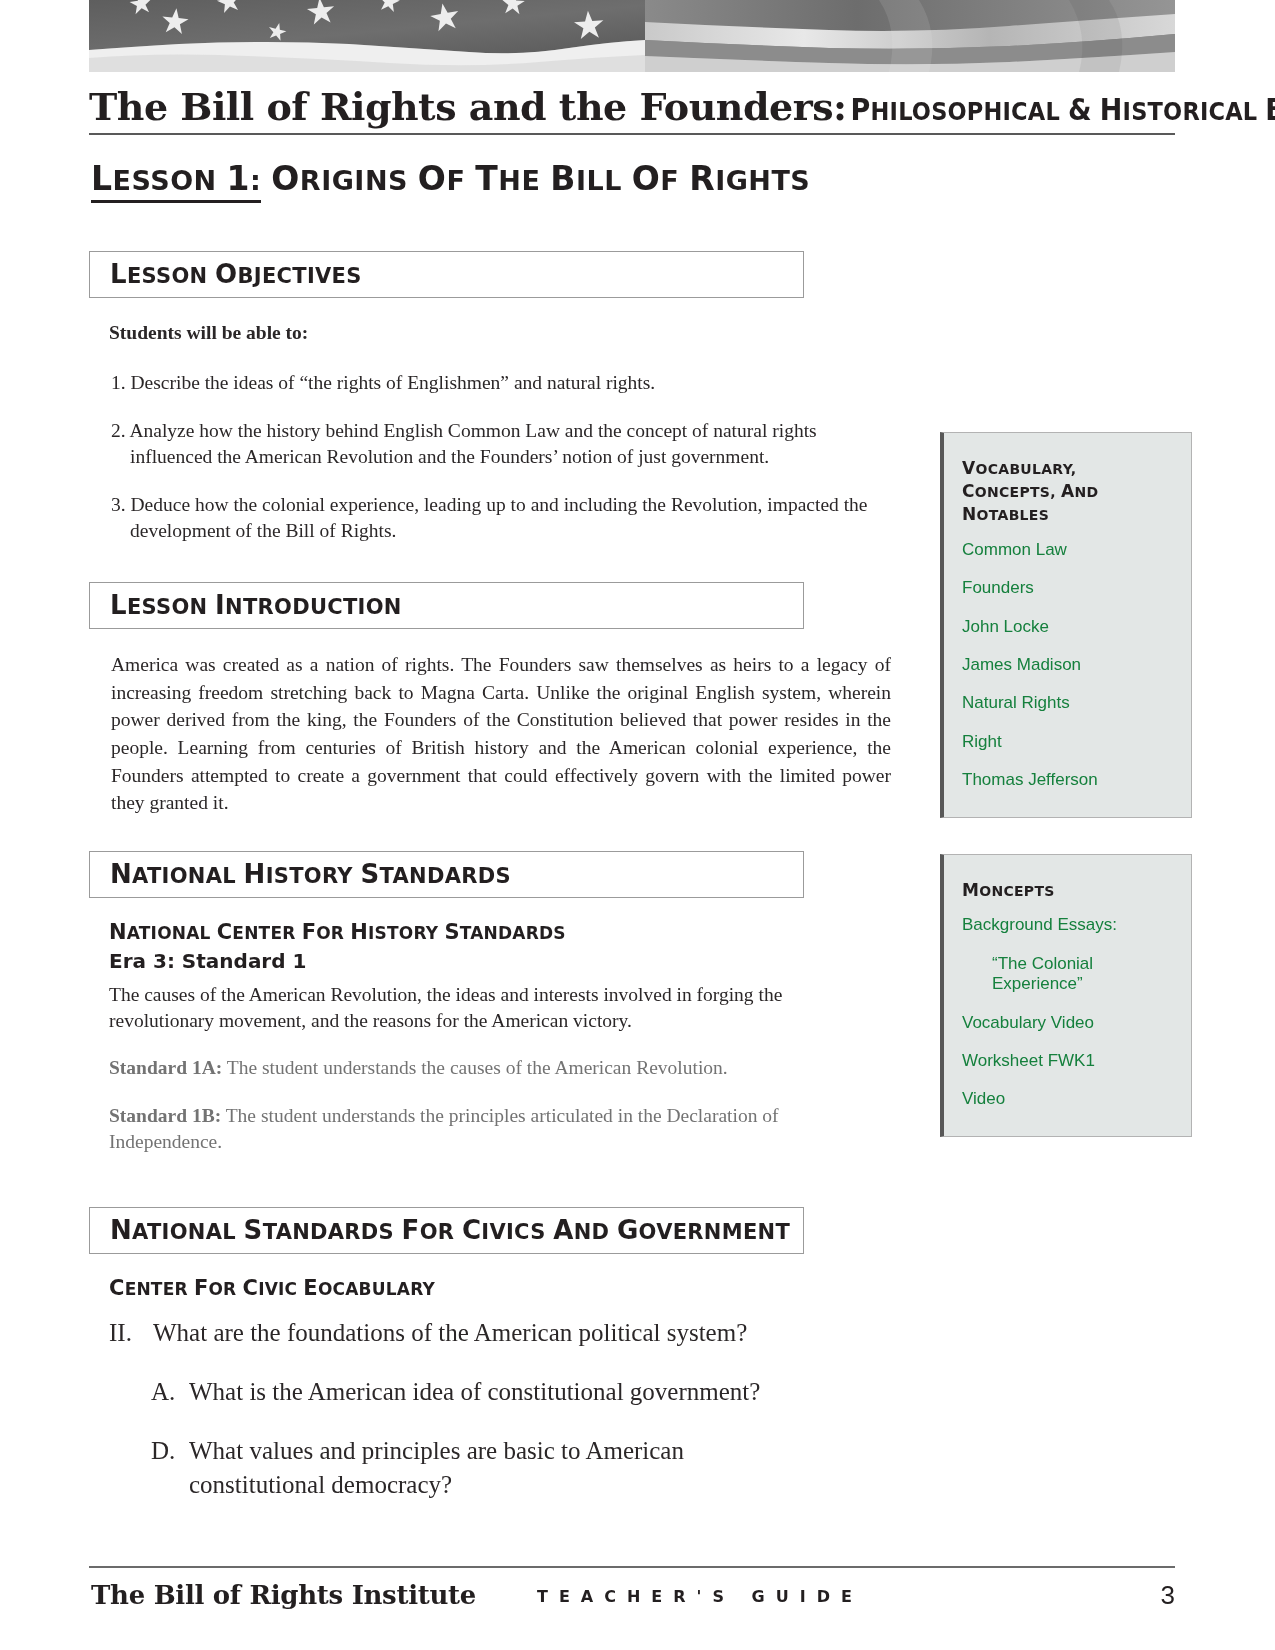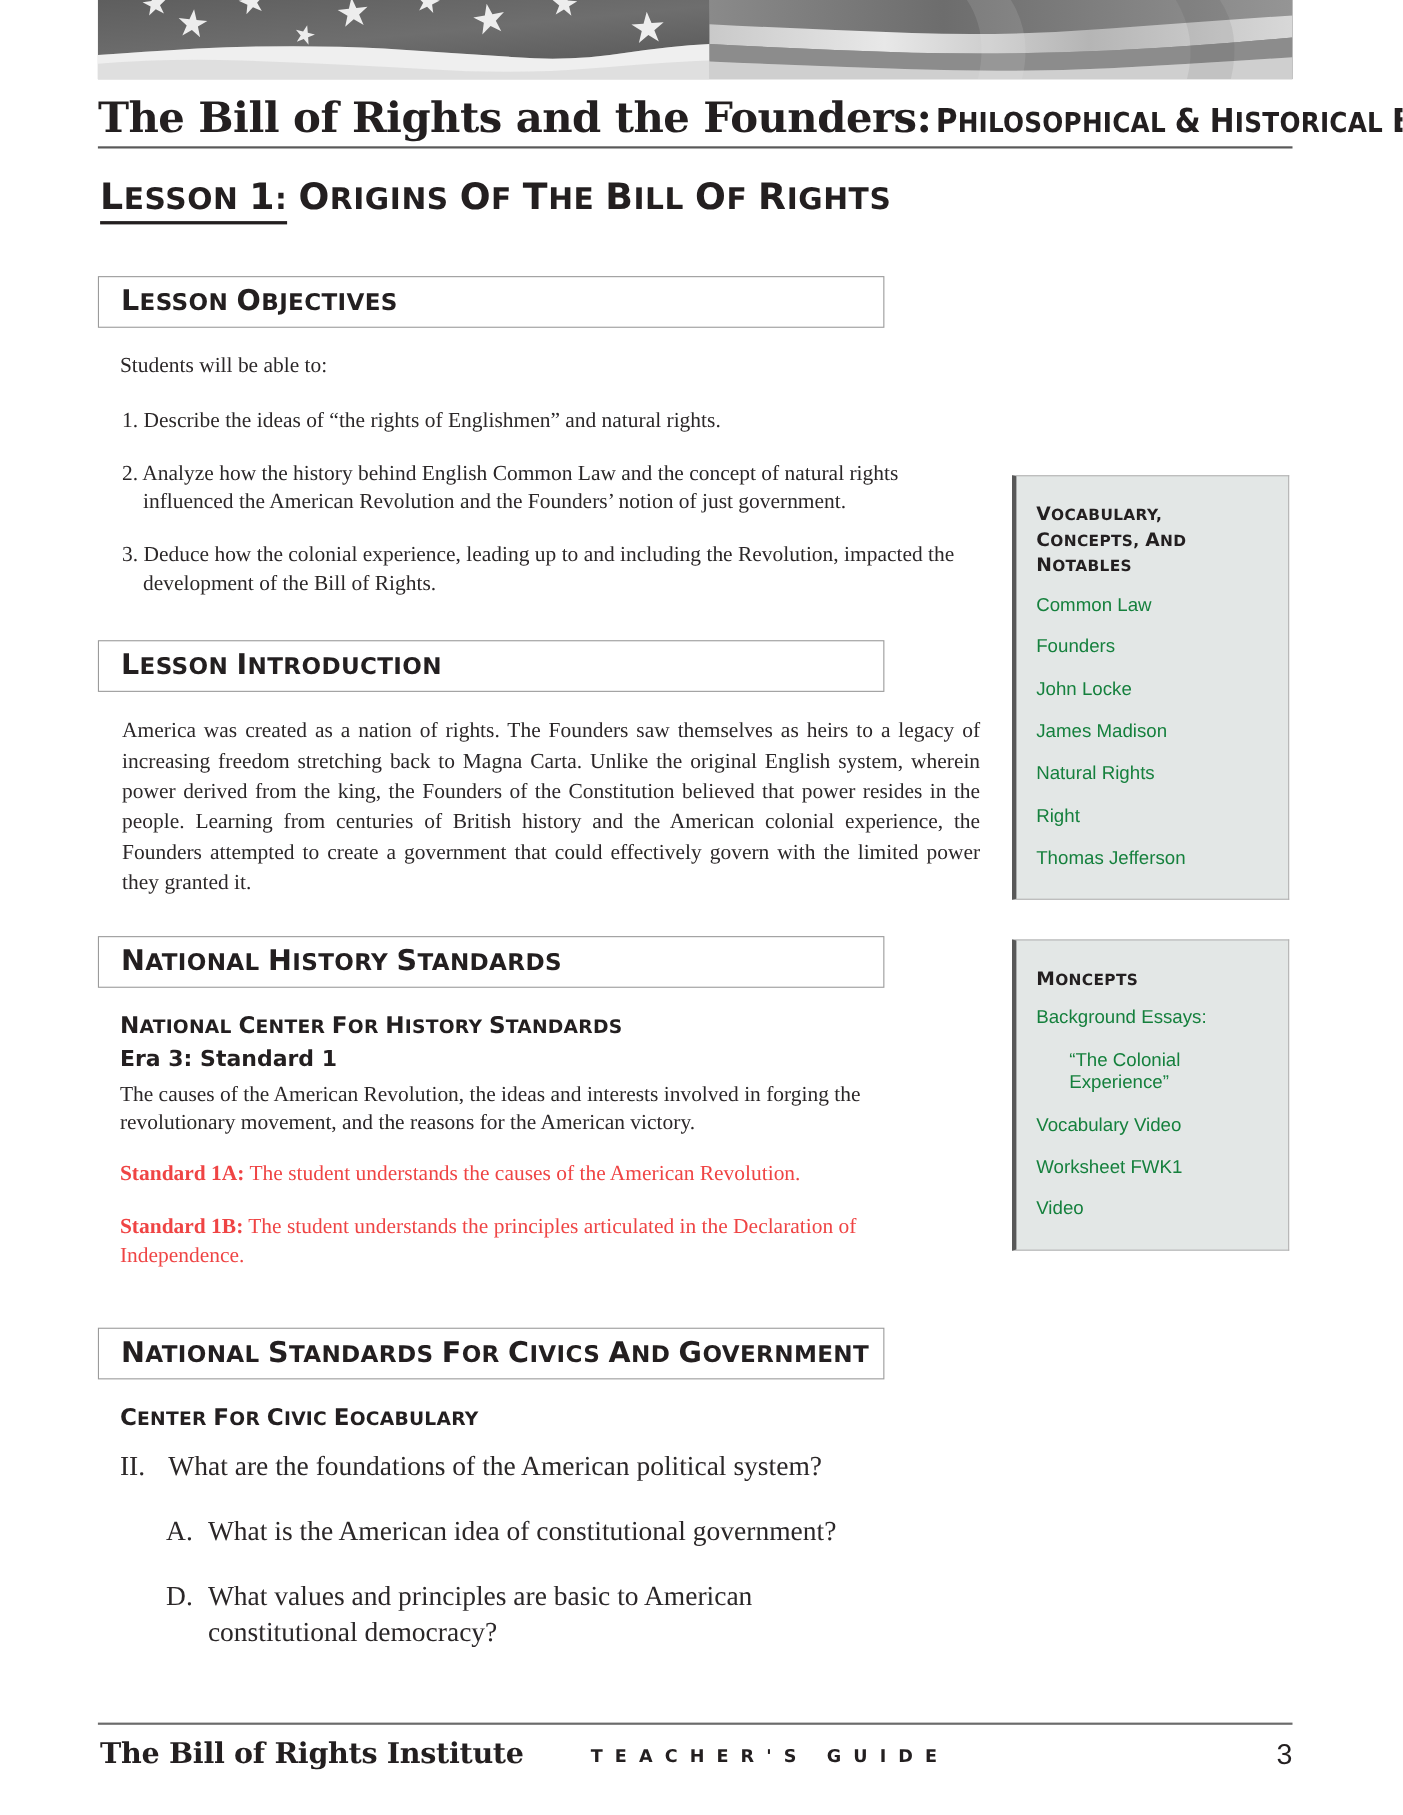--- a/index.html
+++ b/index.html
@@ -116,21 +116,21 @@
     line-height: 1.15;
   }
 
   p.body {
     font-family: "Liberation Serif", serif;
     font-size: 19.5px;
     line-height: 1.33;
     color: #2b2728;
     margin: 0 0 21px 20px;
   }
-  p.lead { margin-bottom: 24px; }
+  p.lead { margin-bottom: 24px; font-weight: bold; }
 
   p.objective {
     font-family: "Liberation Serif", serif;
     font-size: 19.5px;
     line-height: 1.33;
     color: #2b2728;
     margin: 0 0 22px 22px;
     padding-left: 19px;
     text-indent: -19px;
   }
@@ -142,42 +142,42 @@
     color: #2b2728;
     margin: 0 0 34px 22px;
     width: 780px;
     text-align: justify;
   }
 
   p.std {
     font-family: "Liberation Serif", serif;
     font-size: 19.5px;
     line-height: 1.33;
-    color: #ef4444;
+    color: #737373;
     margin: 0 0 22px 20px;
   }
   p.std b { font-weight: bold; }
 
   .civlist { margin: 0 0 0 20px; }
   .civ-item {
     font-family: "Liberation Serif", serif;
     font-size: 25px;
     line-height: 1.33;
     color: #2b2728;
     margin: 0 0 26px 0;
     display: flex;
   }
   .civ-item .marker { width: 44px; flex: 0 0 44px; }
   .civ-item.sub { margin-left: 42px; }
   .civ-item.sub .marker { width: 38px; flex: 0 0 38px; }
 
   
   .sidebar {
     position: absolute;
-    left: 816px;
+    left: 836px;
     width: 267px;
     padding-left: 15px;
   }
   .sb-box {
     background: #e3e7e6;
     border-top: 1px solid #b3b3b3;
     border-right: 1px solid #b3b3b3;
     border-bottom: 1px solid #b3b3b3;
     border-left: 4px solid #585858;
     padding: 24px 16px 24px 18px;

